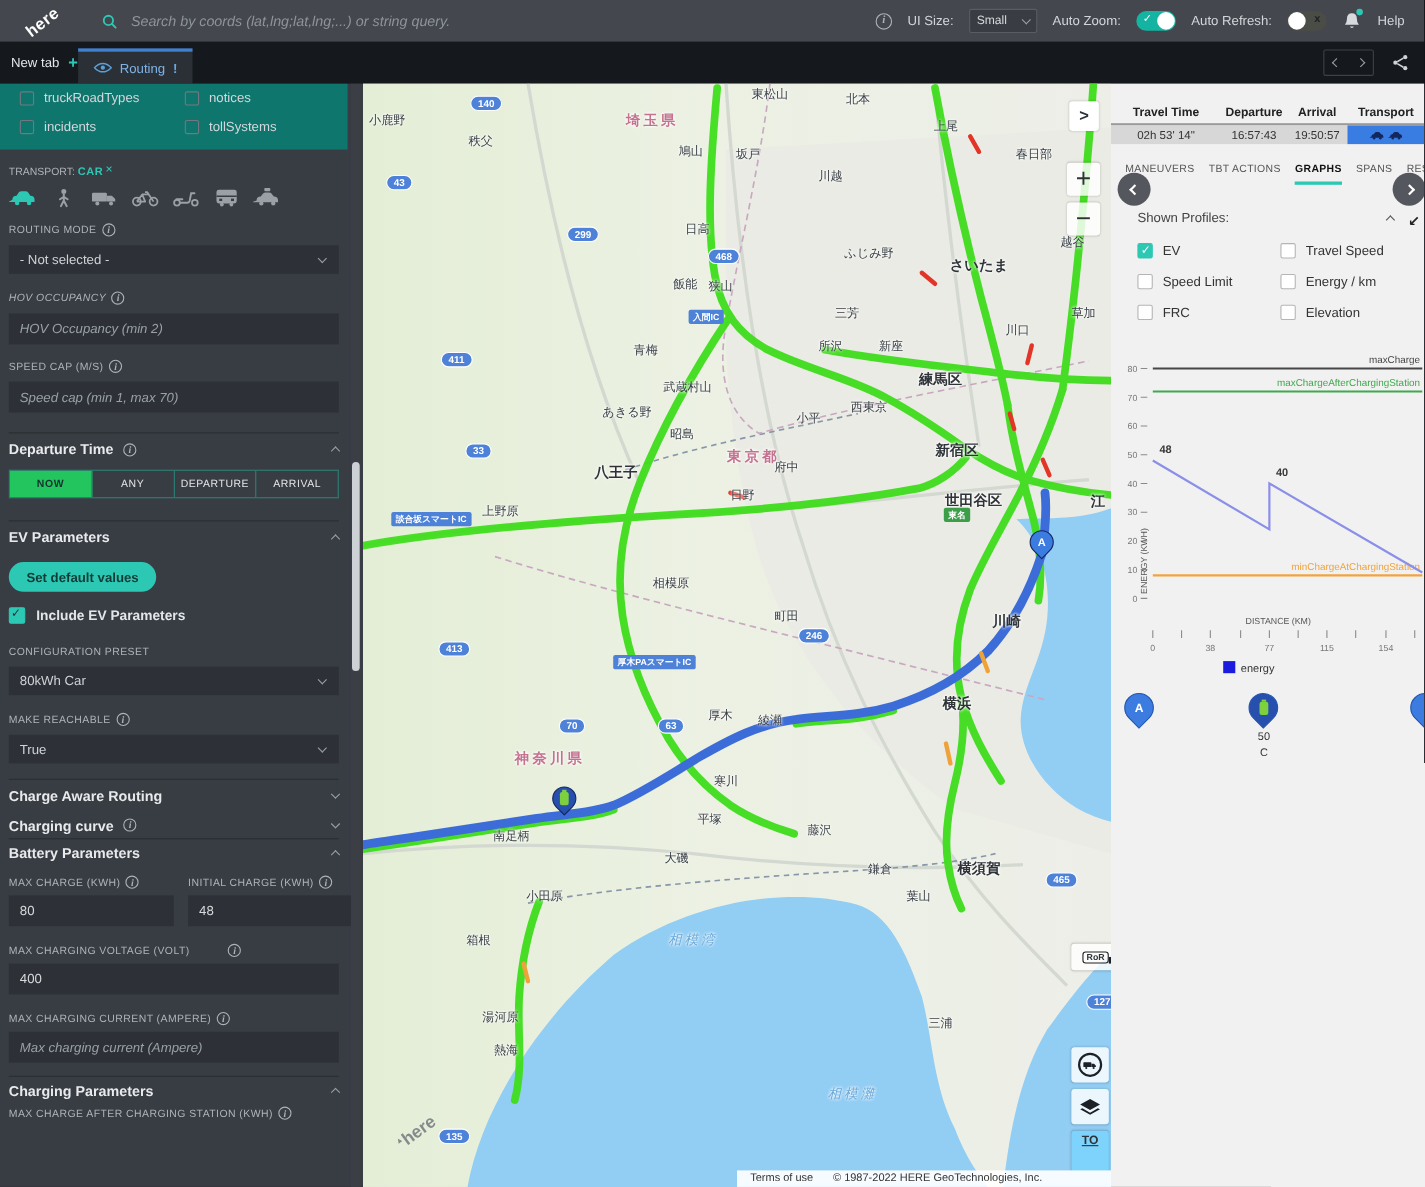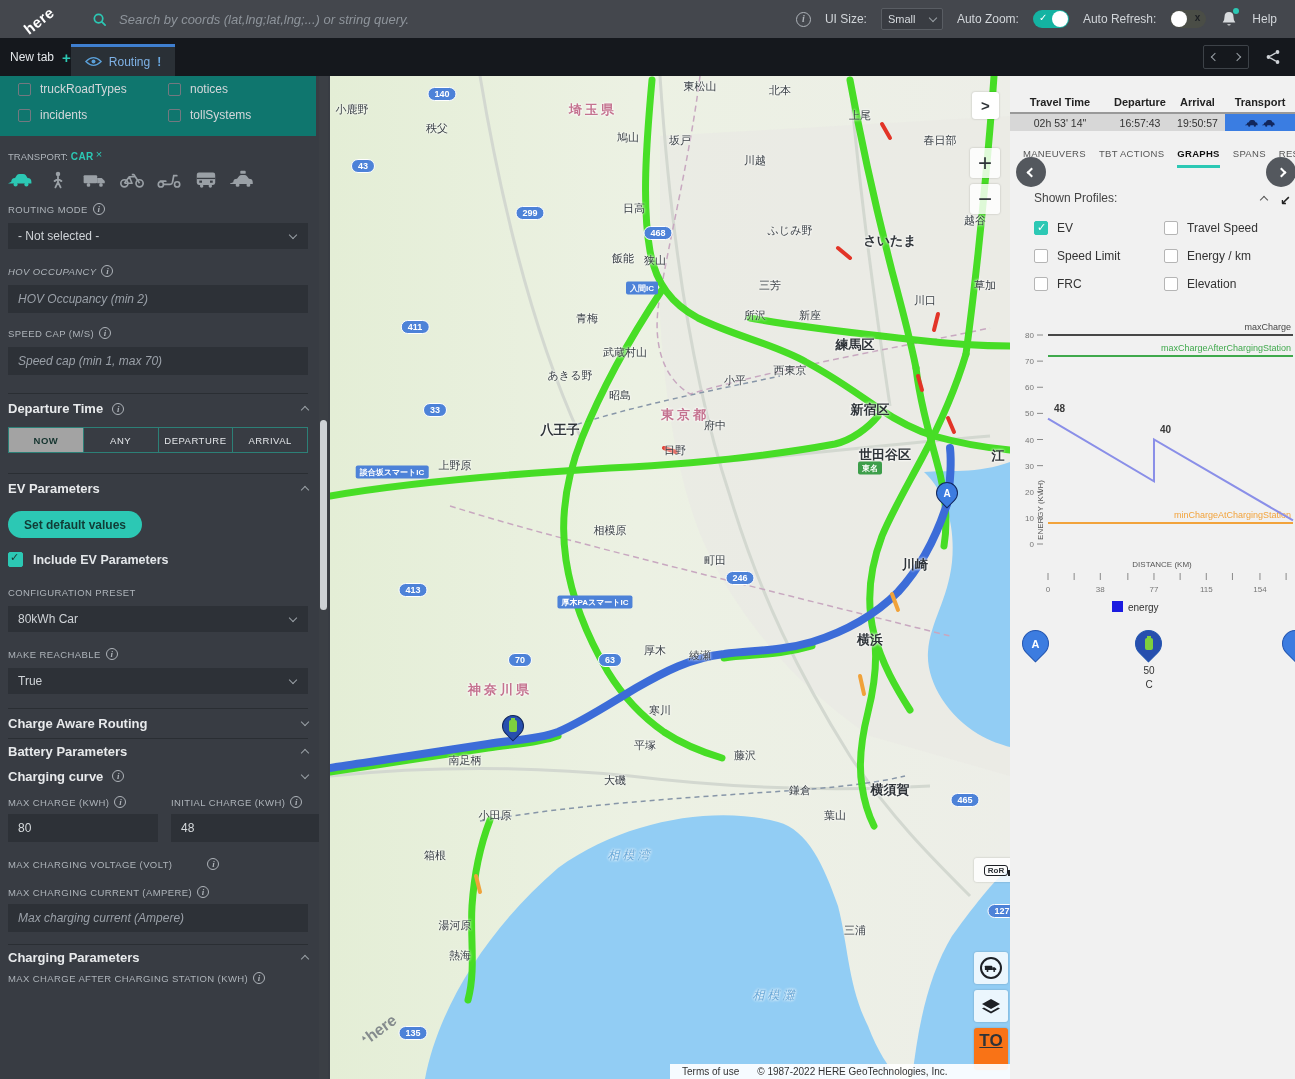--- a/index.html
+++ b/index.html
@@ -74,21 +74,21 @@
   .tinput{margin-top:8px;height:28px;background:#2d3137;border:none;outline:none;width:100%;color:#d6dadd;
           font-size:12px;padding:0 10px;font-family:inherit;}
   .tinput::placeholder{color:#9aa0a8;font-style:italic;}
   .sechead{display:flex;align-items:center;height:30px;border-top:1px solid #2a2e33;margin-top:14px;
            color:#e8eaec;font-weight:bold;font-size:13px;justify-content:space-between;}
   .sechead .left{display:flex;align-items:center;gap:4px;}
   .btngroup{display:flex;height:26px;border:1px solid #2c8077;margin-top:4px;}
   .btngroup .opt{flex:1;display:flex;align-items:center;justify-content:center;font-size:9.5px;letter-spacing:.5px;
                  color:#e4e7ea;border-right:1px solid #2c8077;}
   .btngroup .opt:last-child{border-right:none;}
-  .btngroup .opt.sel{background:#a3a3a3;color:#14332e;font-weight:bold;}
+  .btngroup .opt.sel{background:#22c55e;color:#14332e;font-weight:bold;}
   .pill{display:inline-flex;align-items:center;height:27px;background:#2cc8b4;color:#113c36;font-weight:bold;
         font-size:12px;border-radius:14px;padding:0 16px;margin-top:8px;}
   .inc-row{display:flex;align-items:center;gap:10px;margin-top:14px;font-size:12.5px;color:#e4e7ea;font-weight:bold;}
   .cb.big{width:15px;height:15px;flex:0 0 15px;}
   .two-col{display:grid;grid-template-columns:150px 152px;column-gap:13px;}
   .subhead{display:flex;align-items:center;height:26px;color:#e8eaec;font-weight:bold;font-size:13px;justify-content:space-between;}
   #side-scroll{position:absolute;right:2px;top:0;width:9px;height:1003px;background:#3b3f45;}
   #side-thumb{position:absolute;left:1px;top:344px;width:7px;height:190px;border-radius:4px;background:#cdd1d5;}
   
   #map{position:absolute;left:330px;top:76px;width:680px;height:1003px;background:#ecf1e5;overflow:hidden;}
@@ -119,22 +119,22 @@
   #zoom-in{left:640px;top:72px;width:30px;height:30px;font-size:24px;}
   #zoom-out{left:640px;top:108px;width:30px;height:30px;font-size:24px;}
   #ror-btn{left:644px;top:782px;width:44px;height:24px;}
   .ror-inner{border:1.6px solid #1d2025;border-radius:3px;font-size:8px;font-weight:bold;padding:0 3px;position:relative;}
   .ror-inner::after{content:"";position:absolute;right:-4px;top:4px;width:3px;height:6px;background:#1d2025;}
   #truck-btn{left:644px;top:876px;width:34px;height:32px;}
   #truck-btn .circ{width:22px;height:22px;border:2px solid #1d2025;border-radius:50%;display:flex;align-items:center;justify-content:center;color:#1d2025;}
   #truck-btn svg{width:14px;height:10px;}
   #layers-btn{left:644px;top:914px;width:34px;height:32px;color:#1d2025;}
   #layers-btn svg{width:20px;height:16px;}
-  #to-btn{left:644px;top:952px;width:34px;height:42px;background:#f97316;align-items:flex-start;padding-top:3px;
-          font-size:17px;font-weight:bold;color:#2e3338;text-decoration:underline;}
+  #to-btn{left:644px;top:952px;width:34px;height:42px;background:#7dd3fc;align-items:flex-start;padding-top:3px;
+          font-size:11px;font-weight:bold;color:#2e3338;text-decoration:underline;}
   #attribution{position:absolute;left:340px;bottom:0;width:340px;height:15px;background:rgba(255,255,255,.92);
                display:flex;align-items:center;gap:18px;padding:0 12px;font-size:10px;color:#333;}
   #attribution .terms{color:#333;}
   #watermark{position:absolute;left:30px;top:945px;color:#747a80;font-weight:bold;font-size:16px;
              transform:rotate(-36deg);opacity:.85;}
   #watermark::before{content:"▴";font-size:8px;vertical-align:6px;margin-right:1px;}
   
   #panel{position:absolute;left:1010px;top:76px;width:285px;height:1003px;background:#f1f1f1;color:#333;overflow:hidden;}
   #sum-table{position:absolute;left:0;top:20px;width:285px;}
   .sumhead{display:flex;font-size:11px;color:#222;font-weight:bold;}
@@ -359,47 +359,48 @@
             <span class="info-i sm"></span>
           </div>
         <div class="select">
             <span>True</span>
             <span class="chev down"></span>
           </div>
         <div class="sechead" style="margin-top:14px;">
           <span class="left">Charge Aware Routing</span>
           <span class="chev down"></span>
         </div>
-        <div class="subhead" style="border-top:1px solid #2a2e33;">
-          <span>Battery Parameters</span>
-          <span class="chev up"></span>
-        </div>
         <div class="subhead" style="height:24px;">
           <span class="left" style="display:flex;align-items:center;gap:4px;">
               <span>Charging curve</span>
               <span class="info-i sm"></span>
             </span>
           <span class="chev down"></span>
+        </div>
+        <div class="subhead" style="border-top:1px solid #2a2e33;">
+          <span>Battery Parameters</span>
+          <span class="chev up"></span>
         </div>
         <div class="two-col" style="margin-top:8px;">
           <div class="lbl-row" style="margin-top:0;">
               <span class="slabel">MAX CHARGE (KWH)</span>
               <span class="info-i sm"></span>
             </div>
           <div class="lbl-row" style="margin-top:0;">
               <span class="slabel">INITIAL CHARGE (KWH)</span>
               <span class="info-i sm"></span>
             </div>
           <input class="tinput" style="margin-top: 6px;" value="80">
           <input class="tinput" style="margin-top: 6px;" value="48">
         </div>
         <div class="lbl-row" style="margin-top:16px;gap:30px;">
             <span class="slabel">MAX CHARGING VOLTAGE (VOLT)</span>
             <span class="info-i sm"></span>
           </div>
+        <input class="tinput" style="margin-top: 6px;" value="400">
         <div class="lbl-row" style="margin-top:16px;">
             <span class="slabel">MAX CHARGING CURRENT (AMPERE)</span>
             <span class="info-i sm"></span>
           </div>
         <input class="tinput" style="margin-top: 6px;" placeholder="Max charging current (Ampere)">
         <div class="subhead" style="border-top:1px solid #2a2e33;margin-top:12px;">
           <span>Charging Parameters</span>
           <span class="chev up"></span>
         </div>
         <div class="lbl-row" style="margin-top:2px;">

